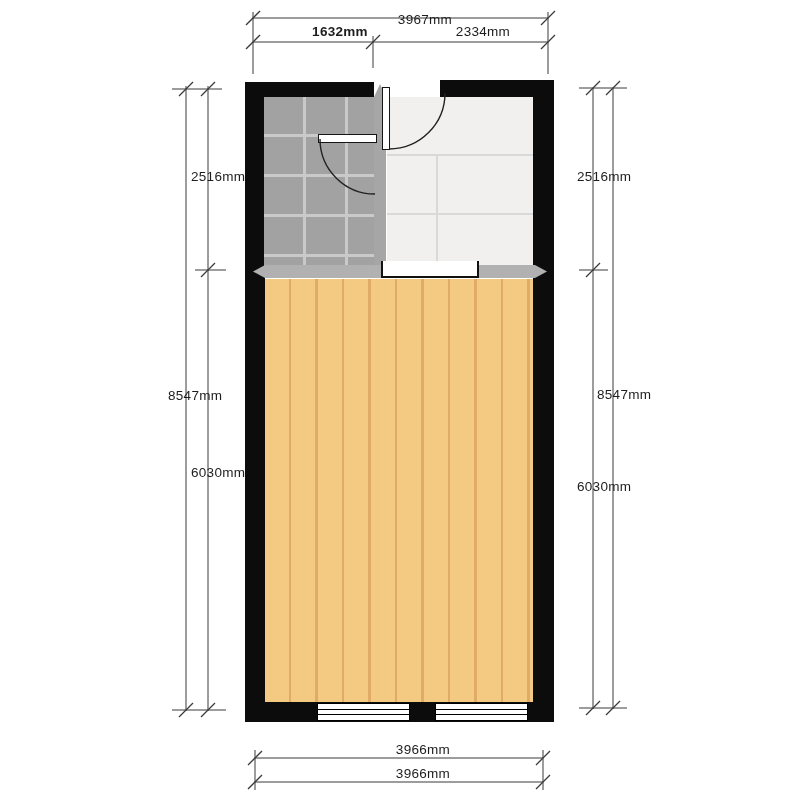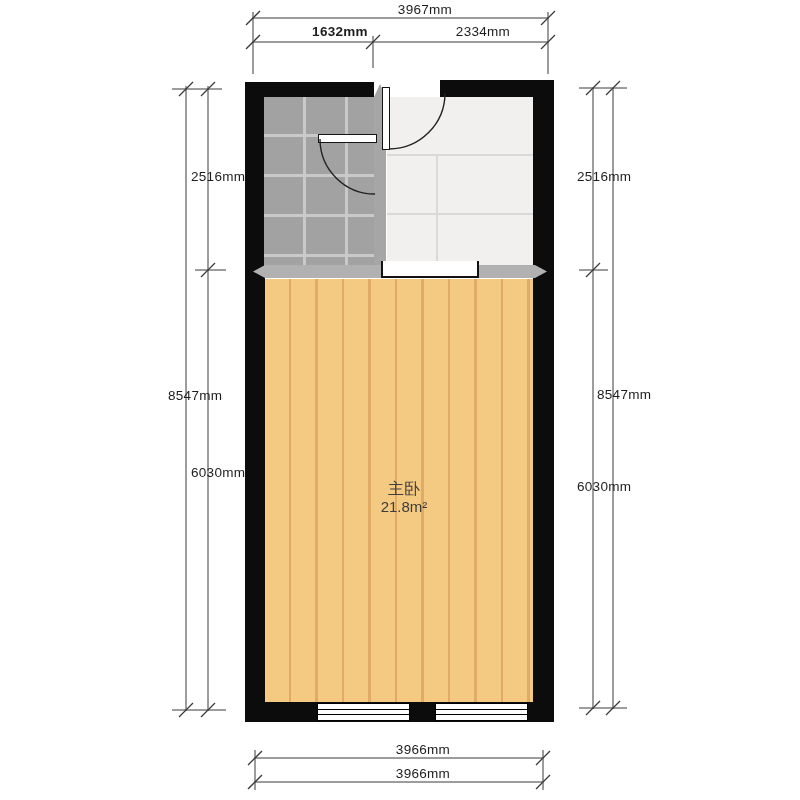--- a/index.html
+++ b/index.html
@@ -138,30 +138,26 @@
     <line x1="255" y1="758" x2="543" y2="758"></line>
     <line x1="255" y1="782" x2="543" y2="782"></line>
     <line x1="255" y1="750" x2="255" y2="790"></line>
     <line x1="543" y1="750" x2="543" y2="790"></line>
     <line class="tick" x1="248" y1="765" x2="262" y2="751"></line>
     <line class="tick" x1="536" y1="765" x2="550" y2="751"></line>
     <line class="tick" x1="248" y1="789" x2="262" y2="775"></line>
     <line class="tick" x1="536" y1="789" x2="550" y2="775"></line>
   </svg>
 
-  <div class="dim ctr" style="left:375px;top:2px;">3967mm</div>
+  <div class="dim ctr" style="left:375px;top:12px;">3967mm</div>
   <div class="dim ctr" style="left:290px;top:24px;font-weight:bold;">1632mm</div>
   <div class="dim ctr" style="left:433px;top:24px;">2334mm</div>
   <div class="dim" style="left:191px;top:169px;">2516mm</div>
   <div class="dim" style="left:168px;top:388px;">8547mm</div>
   <div class="dim" style="left:191px;top:465px;">6030mm</div>
   <div class="dim" style="left:577px;top:169px;">2516mm</div>
   <div class="dim" style="left:597px;top:387px;">8547mm</div>
   <div class="dim" style="left:577px;top:479px;">6030mm</div>
   <div class="dim ctr" style="left:373px;top:742px;">3966mm</div>
   <div class="dim ctr" style="left:373px;top:766px;">3966mm</div>
 
-  <div class="room-label" id="bedroom-label">
-    <div class="rname">主卧</div>
-    <div class="rarea">21.8m²</div>
-  </div>
 
 </div>
 
 </body></html>

